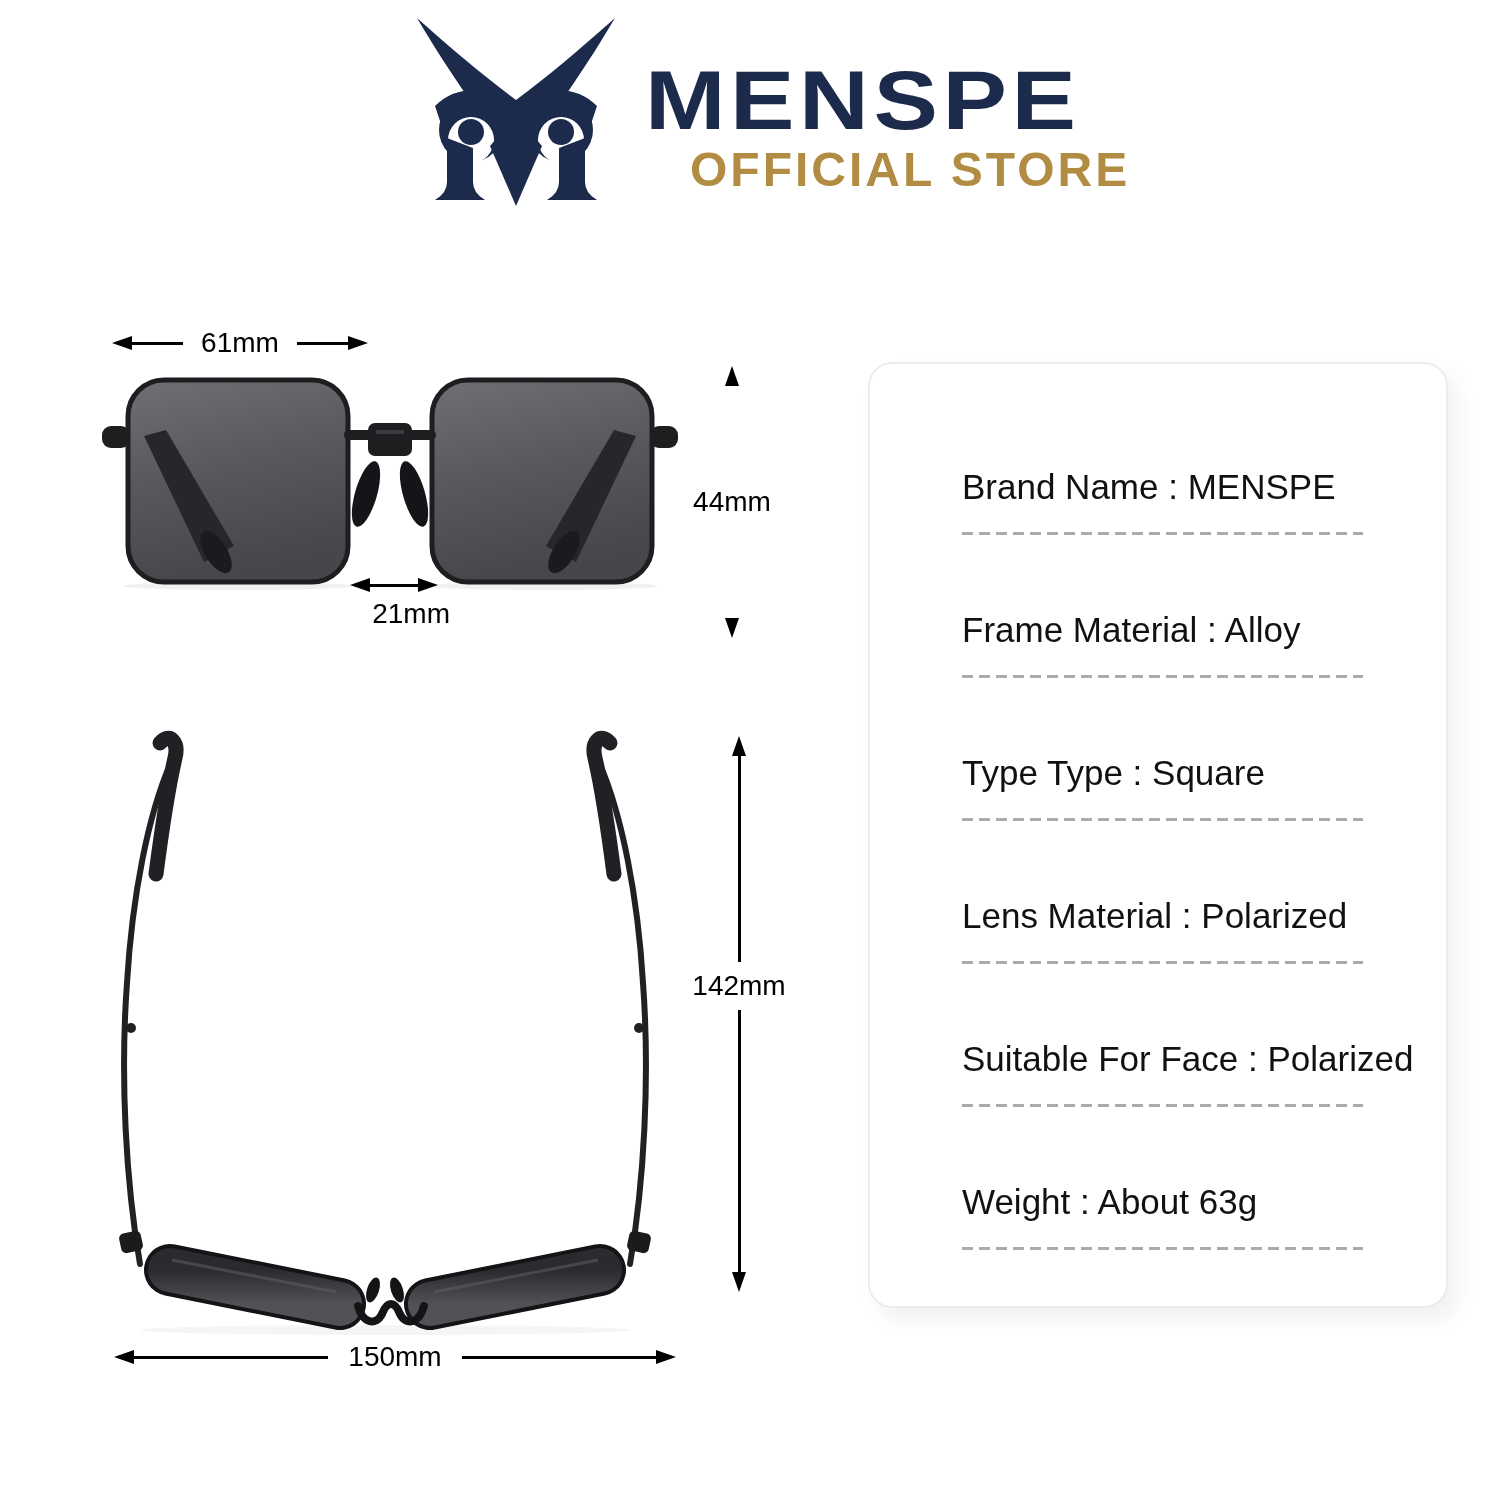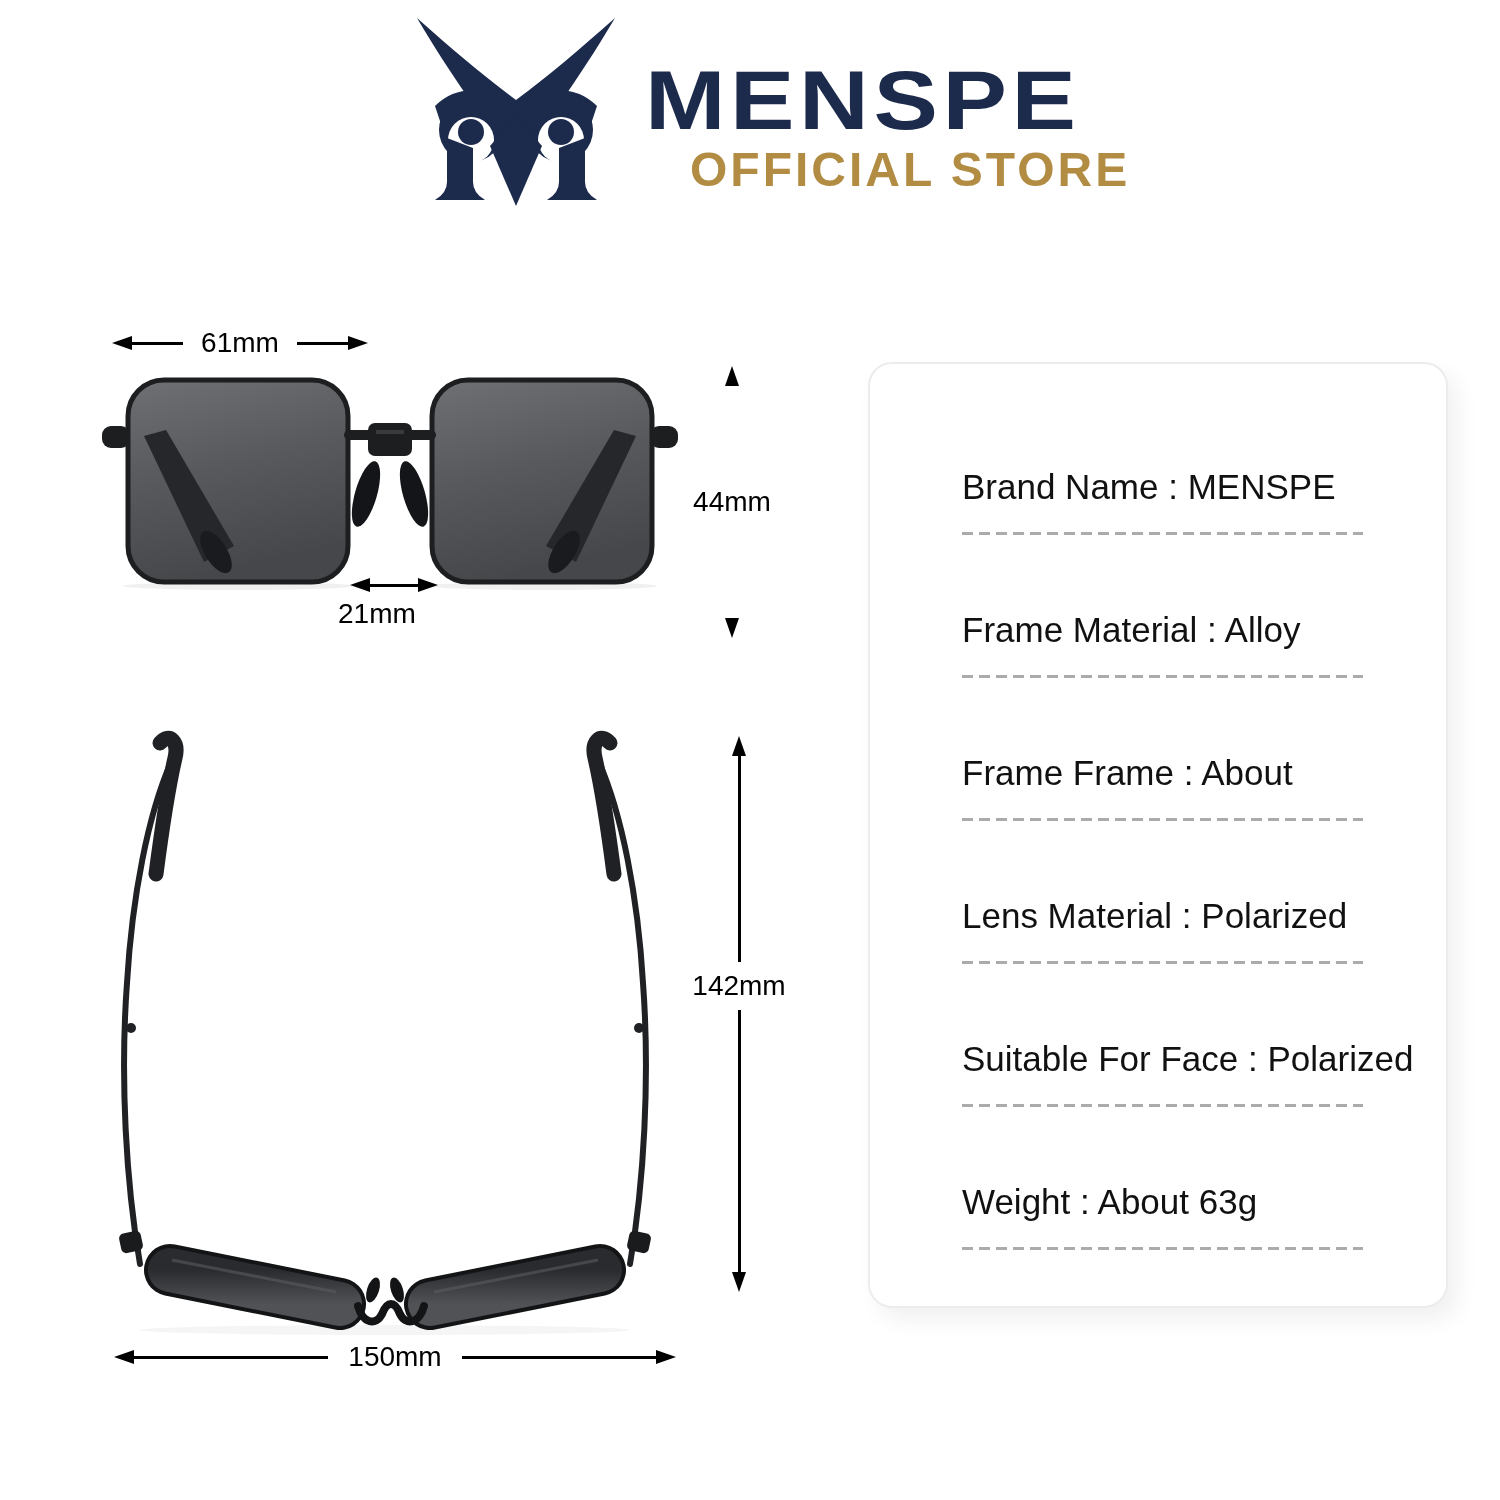--- a/index.html
+++ b/index.html
@@ -28,21 +28,21 @@
   .ah{width:0;height:0;flex:none;}
   .ah-left{border-top:7px solid transparent;border-bottom:7px solid transparent;border-right:20px solid #000;}
   .ah-right{border-top:7px solid transparent;border-bottom:7px solid transparent;border-left:20px solid #000;}
   .ah-up{border-left:7px solid transparent;border-right:7px solid transparent;border-bottom:20px solid #000;}
   .ah-down{border-left:7px solid transparent;border-right:7px solid transparent;border-top:20px solid #000;}
   #dim-61{left:112px;top:326px;width:256px;height:34px;}
   #dim-44{left:664px;top:366px;width:136px;height:224px;gap:47px;}
   #dim-44 .v1{height:62px;} #dim-44 .v2{height:92px;}
   #dim-44 .dim-label{margin:6px 0;}
   #dim-21-arrow{left:350px;top:577px;width:88px;height:16px;}
-  #dim-21-label{position:absolute;left:338px;top:598px;width:112px;text-align:left;}
+  #dim-21-label{position:absolute;left:338px;top:598px;width:112px;text-align:right;}
   #dim-142{left:664px;top:736px;width:150px;height:556px;}
   #dim-142 .v1{height:210px;} #dim-142 .v2{height:266px;}
   #dim-142 .dim-label{margin:8px 12px;}
   #dim-150{left:114px;top:1340px;width:562px;height:34px;}
   #dim-150 .dim-label{margin:12px 20px;}
   
   .front-img{position:absolute;left:98px;top:370px;width:584px;height:222px;}
   .top-img{position:absolute;left:70px;top:728px;width:630px;height:614px;}
   
   .spec-panel{
@@ -207,21 +207,21 @@
       <div class="spec-text"><span>Brand Name</span><span> : </span><span>MENSPE</span></div>
       <div class="spec-divider"></div>
     </div>
 
     <div class="spec-row">
       <div class="spec-text"><span>Frame Material</span><span> : </span><span>Alloy</span></div>
       <div class="spec-divider"></div>
     </div>
 
     <div class="spec-row">
-      <div class="spec-text"><span>Frame Frame</span><span> : </span><span>About</span></div>
+      <div class="spec-text"><span>Type Type</span><span> : </span><span>Square</span></div>
       <div class="spec-divider"></div>
     </div>
 
     <div class="spec-row">
       <div class="spec-text"><span>Lens Material</span><span> : </span><span>Polarized</span></div>
       <div class="spec-divider"></div>
     </div>
 
     <div class="spec-row">
       <div class="spec-text"><span>Suitable For Face</span><span> : </span><span>Polarized</span></div>

